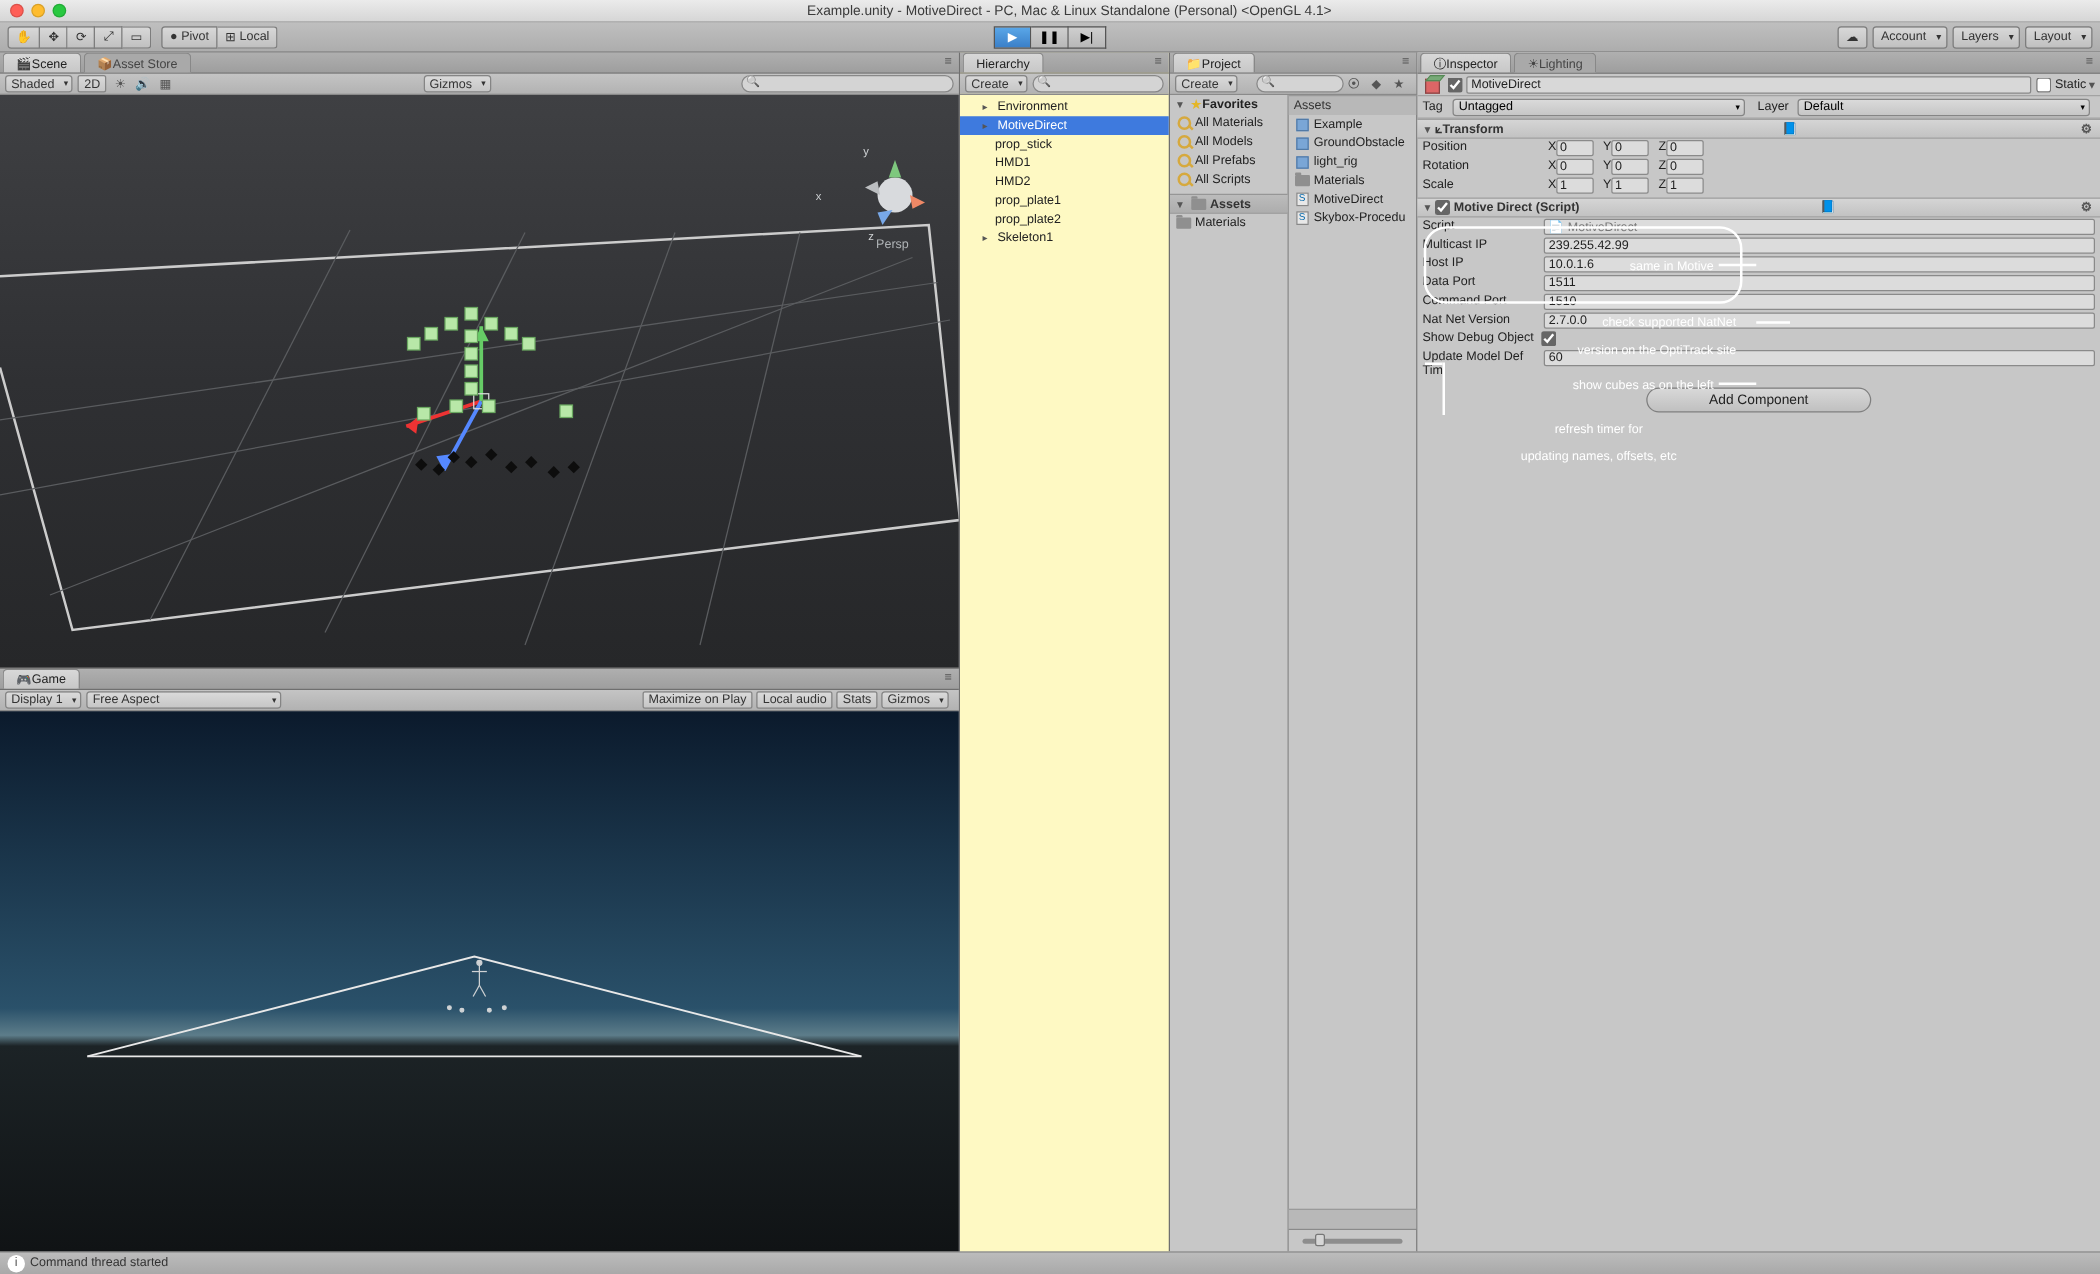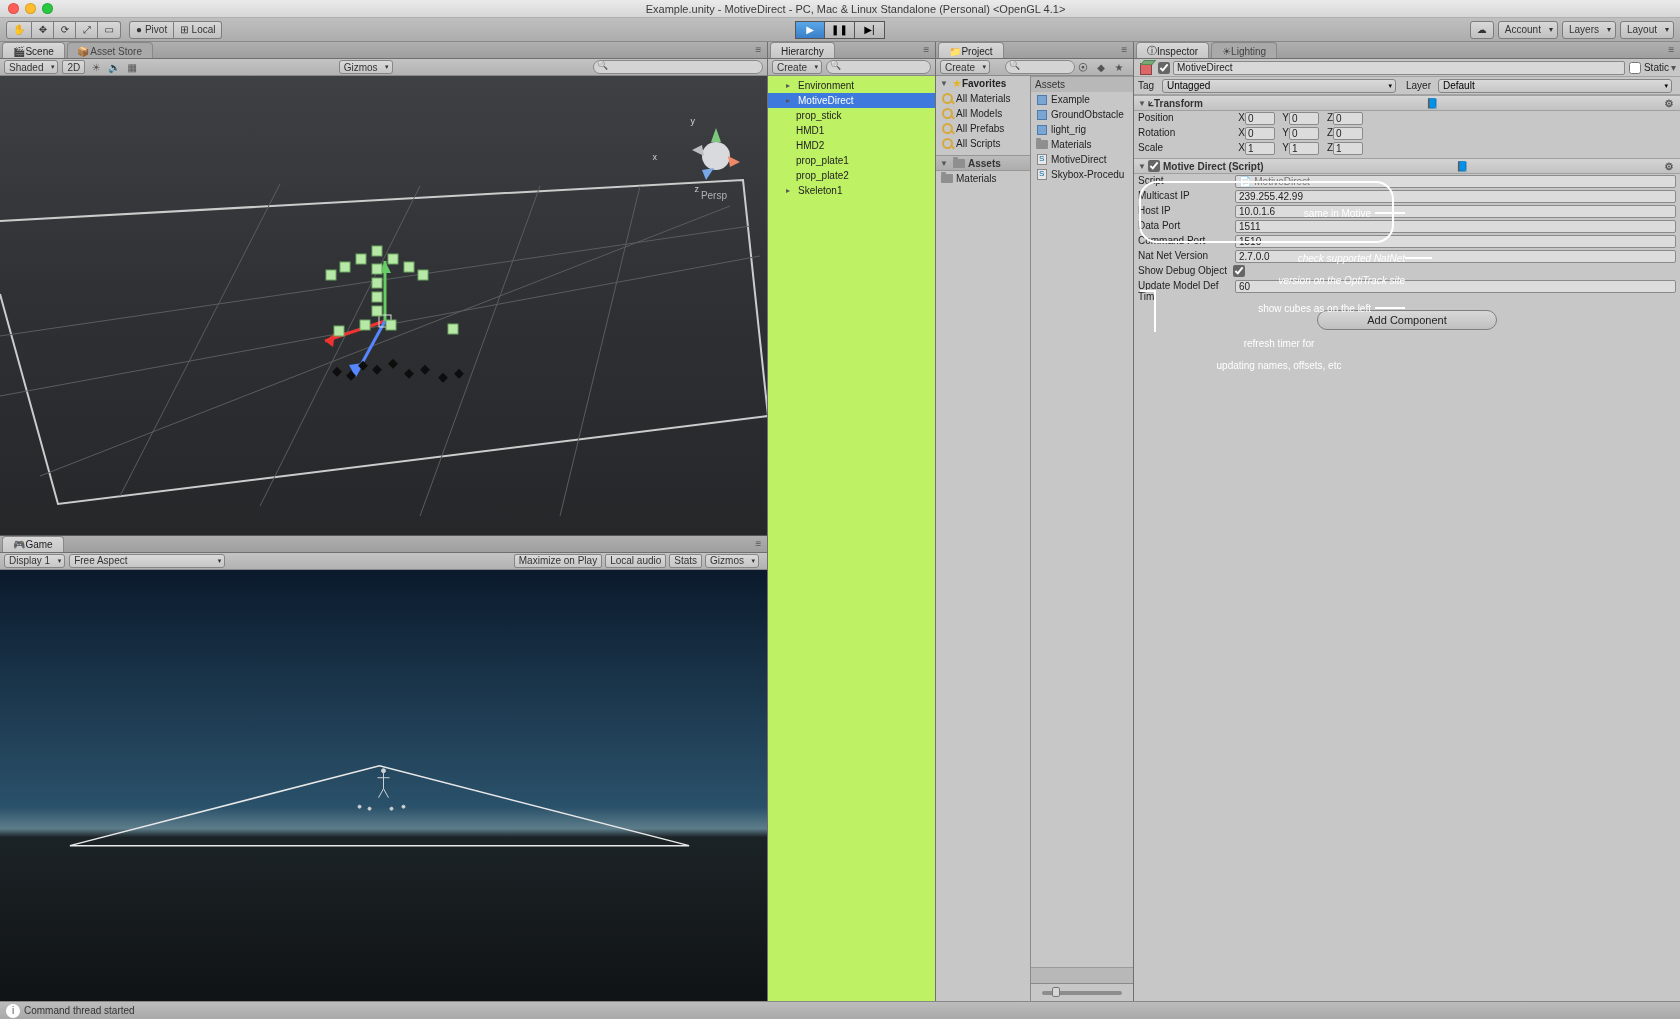--- a/index.html
+++ b/index.html
@@ -22,21 +22,21 @@
 .tb-drop::after { content:"▾"; position:absolute; right:4px; font-size:8px;}
 .play-group { position:absolute; left:50%; transform:translateX(-50%); display:flex; }
 .play-btn { width:30px; height:18px; border:1px solid #555; display:flex; align-items:center; justify-content:center; cursor:pointer; background:linear-gradient(#cfcfcf,#b7b7b7);}
 .play-btn + .play-btn { border-left:none; }
 .play-btn.active { background:linear-gradient(#5aa7e8,#3a7fc8); color:#fff; }
 .right-group { margin-left:auto; display:flex; align-items:center;}
 
 
 .main { height:calc(1019px - 18px - 24px - 18px); display:flex; }
 .col-left { width:768px; display:flex; flex-direction:column; border-right:1px solid #6f6f6f; }
-.col-hier { width:168px; border-right:1px solid #6f6f6f; background:#bef264;}
+.col-hier { width:168px; border-right:1px solid #6f6f6f; background:#fef9c3;}
 .col-proj { width:198px; border-right:1px solid #6f6f6f; background:#c7c7c7;}
 .col-insp { flex:1; background:#c7c7c7; }
 
 .panel-tabs { height:17px; background:linear-gradient(#afafaf,#9e9e9e); border-bottom:1px solid #6f6f6f; display:flex; align-items:flex-end;}
 .tab { height:16px; padding:1px 10px 0 10px; background:linear-gradient(#d8d8d8,#c7c7c7); border:1px solid #888; border-bottom:none; border-radius:4px 4px 0 0; margin-left:2px; display:flex; align-items:center; cursor:pointer; font-size:10px; color:#222;}
 .tab.inactive { background:#a9a9a9; color:#444;}
 .tab-opts { margin-left:auto; width:17px; height:17px; display:flex; align-items:center; justify-content:center; color:#555; cursor:pointer;}
 
 .sub-bar { height:17px; background:linear-gradient(#c4c4c4,#b2b2b2); border-bottom:1px solid #8a8a8a; display:flex; align-items:center; padding:0 4px; font-size:10px; color:#333;}
 .sub-drop { height:14px; padding:0 14px 0 4px; background:linear-gradient(#dadada,#c6c6c6); border:1px solid #858585; border-radius:3px; position:relative; display:flex; align-items:center; cursor:pointer; margin-right:4px;}
@@ -536,21 +536,21 @@
             <span class="prop-label">Update Model Def Tim</span>
             <input class="prop-field" style="flex: 1 1 0%;" value="60">
           </div>
         </div>
     </div>
 
     <button class="add-comp">Add Component</button>
 
     <div class="annot-box" style="left:5px; top:139px; width:255px; height:62px;"></div>
     <div class="annot" style="right:275px; top:160px;"><span>same in Motive</span> <span style="display:inline-block;width:30px;border-top:2px solid #fff;vertical-align:middle"></span></div>
-    <div class="annot" style="right:275px; top:205px; width:220px;font-style:italic;">
+    <div class="annot" style="right:291px; top:205px; width:220px;">
       <span>check supported NatNet</span><br><span>version on the OptiTrack site</span>
     </div>
     <div class="annot-line" style="right:248px; top:215px; width:27px;"></div>
     <div class="annot" style="right:275px; top:255px;"><span>show cubes as on the left</span> <span style="display:inline-block;width:30px;border-top:2px solid #fff;vertical-align:middle"></span></div>
     <div class="annot" style="left:40px; top:290px; width:210px; text-align:center;">
       <span>refresh timer for</span><br><span>updating names, offsets, etc</span>
     </div>
     <div style="position:absolute; left:20px; top:248px; height:42px; border-left:2px solid #fff;"></div>
     <div class="annot-line" style="left:6px; top:248px; width:14px;"></div>
 

